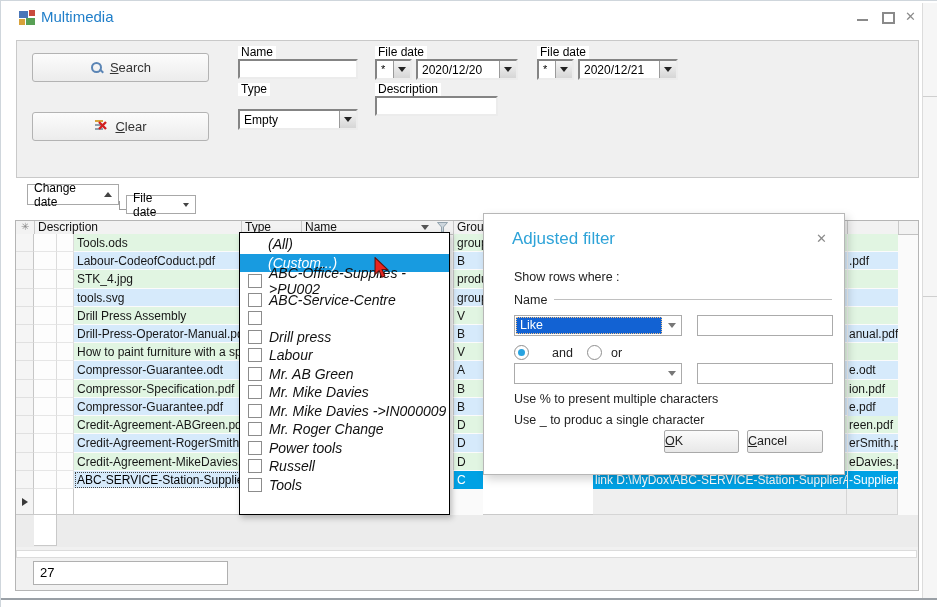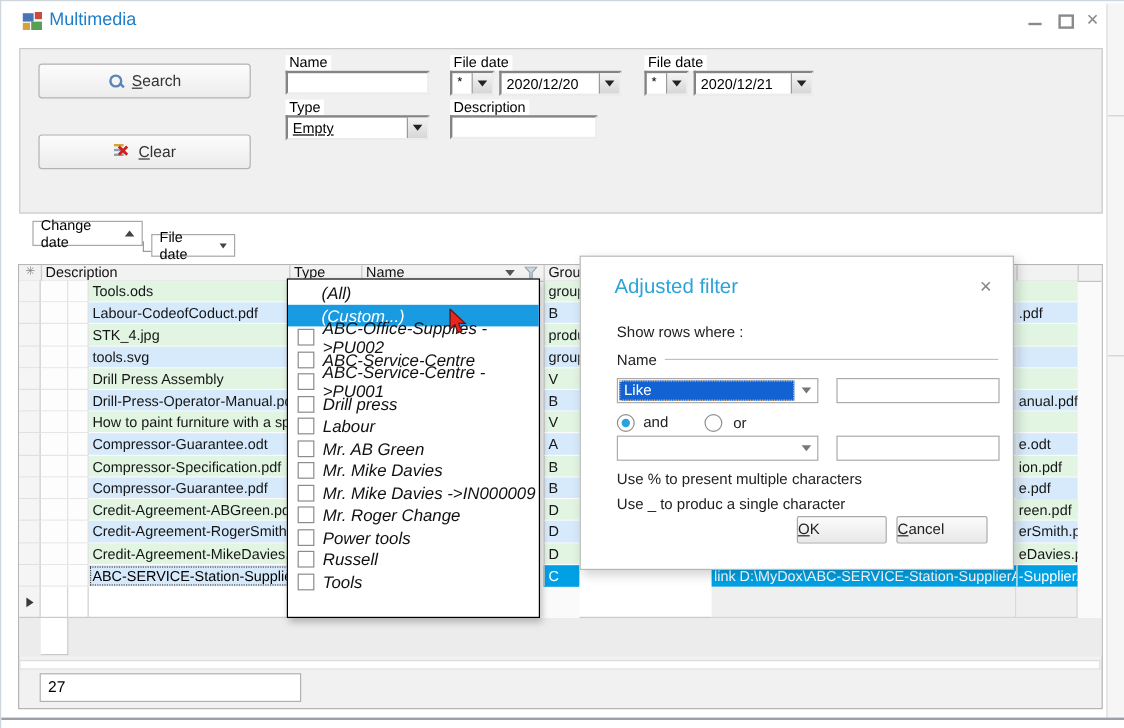--- a/index.html
+++ b/index.html
@@ -43,21 +43,21 @@
   .ghead{left:15px;top:220px;width:902px;height:13px;background:#f2f2f2;border-bottom:1px solid #c2c2c2;}
   .ghead .ht{position:absolute;top:0px;font-size:12px;line-height:13px;color:#111;white-space:nowrap;}
   .ghead .sep{position:absolute;top:0;width:1px;height:13px;background:#c9c9c9;}
   .cell{position:absolute;box-sizing:border-box;overflow:hidden;white-space:nowrap;
         font-size:12px;line-height:16px;padding:1px 0 0 3px;color:#161616;border-bottom:1px solid #fbfbfb;}
   .rh{background:#f5f5f5;border-right:1px solid #c6c6c6;border-bottom:1px solid #e0e0e0;}
   .ind{background:#fdfdfd;border-right:1px solid #dcdcdc;border-bottom:1px solid #e6e6e6;}
   .selcell{color:#fff !important;border-bottom-color:transparent;}
   .desc-sel{outline:1px dotted #444;outline-offset:-2px;color:#000;}
   .hsb{left:15px;top:549px;width:901px;height:8px;background:#fff;border:1px solid #dcdcdc;box-sizing:border-box;}
-  .count{left:32px;top:560px;width:218px;height:24px;background:#fff;border:1px solid #b0b0b0;
+  .count{left:32px;top:560px;width:195px;height:24px;background:#fff;border:1px solid #b0b0b0;
          box-sizing:border-box;line-height:22px;padding-left:6px;font-size:13px;}
   .newcell{position:absolute;background:#fff;border-right:1px solid #c9c9c9;border-bottom:1px solid #c9c9c9;box-sizing:border-box;}
   .newgray{background:#efefef;border-right:1px solid #d5d5d5;border-bottom:1px solid #d5d5d5;}
   .rowarrow{width:0;height:0;border-top:4px solid transparent;border-bottom:4px solid transparent;border-left:6px solid #3a3a3a;}
   
   .ddl{left:238px;top:231px;width:211px;height:283px;background:#fff;border:1px solid #000;
        box-sizing:border-box;z-index:20;box-shadow:2px 3px 6px rgba(0,0,0,.25);padding-top:2px;}
   .ddl-item{height:18.5px;display:flex;align-items:center;padding-left:8px;font-size:14px;color:#111;font-style:italic;}
   .ddl-item.hl{background:#189be0;color:#fff;}
   .chk{width:12px;height:12px;border:1px solid #8c8c8c;background:#fff;margin-right:7px;flex:none;}
@@ -129,21 +129,21 @@
         <path d="M5 4 L12 11 M12 4 L5 11" stroke="#d21f1f" stroke-width="2.4"></path>
       </svg>
     </span>
     <span><u>C</u>lear</span>
   </div>
 
   <div class="a lbl" style="left:237px;top:45px;">Name</div>
   <div class="a sunken" style="left:237px;top:58px;width:120px;height:20px;"></div>
 
   <div class="a lbl" style="left:237px;top:82px;">Type</div>
-  <div class="a sunken combo" style="left:237px;top:95px;width:120px;height:21px;text-decoration:underline;">
+  <div class="a sunken combo" style="left:237px;top:108px;width:120px;height:21px;">
     <span class="txt">Empty</span>
     <span class="cbtn">
         <span class="tri-dn"></span>
       </span>
   </div>
 
   <div class="a lbl" style="left:374px;top:45px;">File date</div>
   <div class="a sunken combo" style="left:374px;top:58px;width:37px;height:21px;">
     <span class="txt" style="font-size:11px;">*</span>
     <span class="cbtn">
@@ -336,21 +336,20 @@
       <div class="ddl-item">
         <span class="chk"></span>
         <span>ABC-Office-Supplies -&gt;PU002</span>
       </div>
       <div class="ddl-item">
         <span class="chk"></span>
         <span>ABC-Service-Centre</span>
       </div>
       <div class="ddl-item">
         <span class="chk"></span>
-        <span>ABC-Service-Centre -&gt;PU001</span>
       </div>
       <div class="ddl-item">
         <span class="chk"></span>
         <span>Drill press</span>
       </div>
       <div class="ddl-item">
         <span class="chk"></span>
         <span>Labour</span>
       </div>
       <div class="ddl-item">
@@ -391,21 +390,21 @@
     <div class="a dlg-rule"></div>
 
     <div class="a opcombo">
       <span class="opsel">Like</span>
       <span class="oparrow">
           <span class="t"></span>
         </span>
     </div>
     <div class="dlg-input" style="left:213px;top:101px;"></div>
 
-    <div class="a" style="left:30px;top:131px;display:flex;gap:7px;">
+    <div class="a" style="left:30px;top:131px;display:flex;align-items:center;gap:23px;">
       <span class="radio">
           <span class="dot"></span>
         </span>
       <span class="rlabel">and</span>
     </div>
     <div class="a" style="left:103px;top:131px;display:flex;align-items:center;gap:9px;">
       <span class="radio"></span>
       <span class="rlabel">or</span>
     </div>
 

